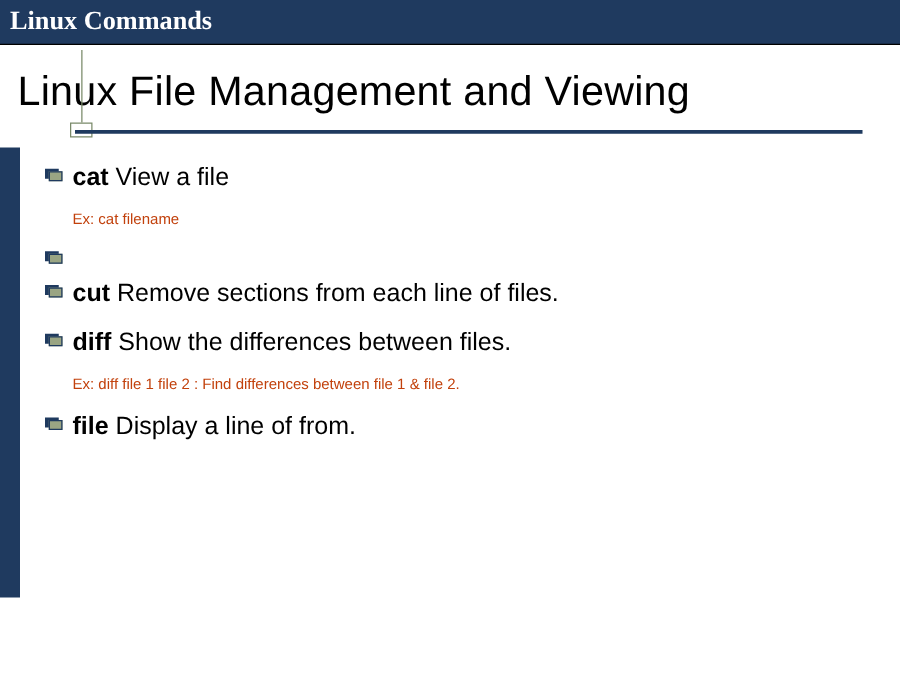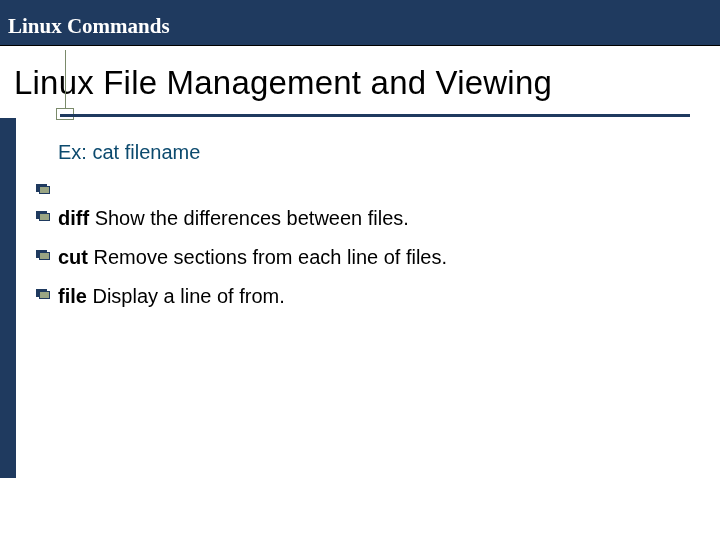--- a/index.html
+++ b/index.html
@@ -7,21 +7,21 @@
     width: 720px;
     height: 540px;
     background: #ffffff;
     font-family: Arial, Helvetica, sans-serif;
     position: relative;
     overflow: hidden;
   }
   .header-bar {
     background: #1f3a5f;
     color: #ffffff;
-    padding: 14px 8px 6px 8px;
+    padding: 4px 8px 6px 8px;
     border-bottom: 1px solid #000;
   }
   .header-bar .title {
     font-family: "Times New Roman", Times, serif;
     font-weight: bold;
     font-size: 21px;
   }
   .slide-title {
     color: #000000;
     font-size: 33px;
@@ -87,22 +87,22 @@
     background: #9aa583;
     border: 1px solid #1f3a5f;
   }
   .line {
     font-size: 20px;
     color: #000;
     line-height: 1.45;
   }
   .cmd { font-weight: bold; }
   .sub {
-    font-size: 20px;
-    color: #0c4a6e;
+    font-size: 12px;
+    color: #c2410c;
     margin-left: 22px;
     margin-bottom: 10px;
     line-height: 1.45;
   }
 </style>
 </head>
 <body>
 
 <div class="header-bar">
   <span class="title">Linux Commands</span>
@@ -113,52 +113,62 @@
 <div class="title-rule-wrap">
   <div class="connector-v"></div>
   <div class="connector-box"></div>
   <div class="title-rule"></div>
 </div>
 
 <div class="left-strip"></div>
 
 <div class="content">
 
+  <div class="item">
+    <span class="bullet-icon">
+        <span class="back"></span>
+        <span class="front"></span>
+      </span>
+    <span class="line">
+      <span class="cmd">cat</span><span> View a file</span>
+    </span>
+  </div>
   <div class="sub">Ex: cat filename</div>
 
   <div class="item">
     <span class="bullet-icon">
         <span class="back"></span>
         <span class="front"></span>
       </span>
-  </div>
-
-  <div class="item">
-    <span class="bullet-icon">
-        <span class="back"></span>
-        <span class="front"></span>
-      </span>
-    <span class="line">
-      <span class="cmd">diff</span><span> Show the differences between files.</span>
-    </span>
   </div>
 
   <div class="item">
     <span class="bullet-icon">
         <span class="back"></span>
         <span class="front"></span>
       </span>
     <span class="line">
       <span class="cmd">cut</span><span> Remove sections from each line of files.</span>
     </span>
   </div>
 
   <div class="item">
     <span class="bullet-icon">
         <span class="back"></span>
         <span class="front"></span>
       </span>
     <span class="line">
+      <span class="cmd">diff</span><span> Show the differences between files.</span>
+    </span>
+  </div>
+  <div class="sub">Ex: diff file 1 file 2 : Find differences between file 1 &amp; file 2.</div>
+
+  <div class="item">
+    <span class="bullet-icon">
+        <span class="back"></span>
+        <span class="front"></span>
+      </span>
+    <span class="line">
       <span class="cmd">file</span><span> Display a line of from.</span>
     </span>
   </div>
 
 </div>
 
 </body></html>

